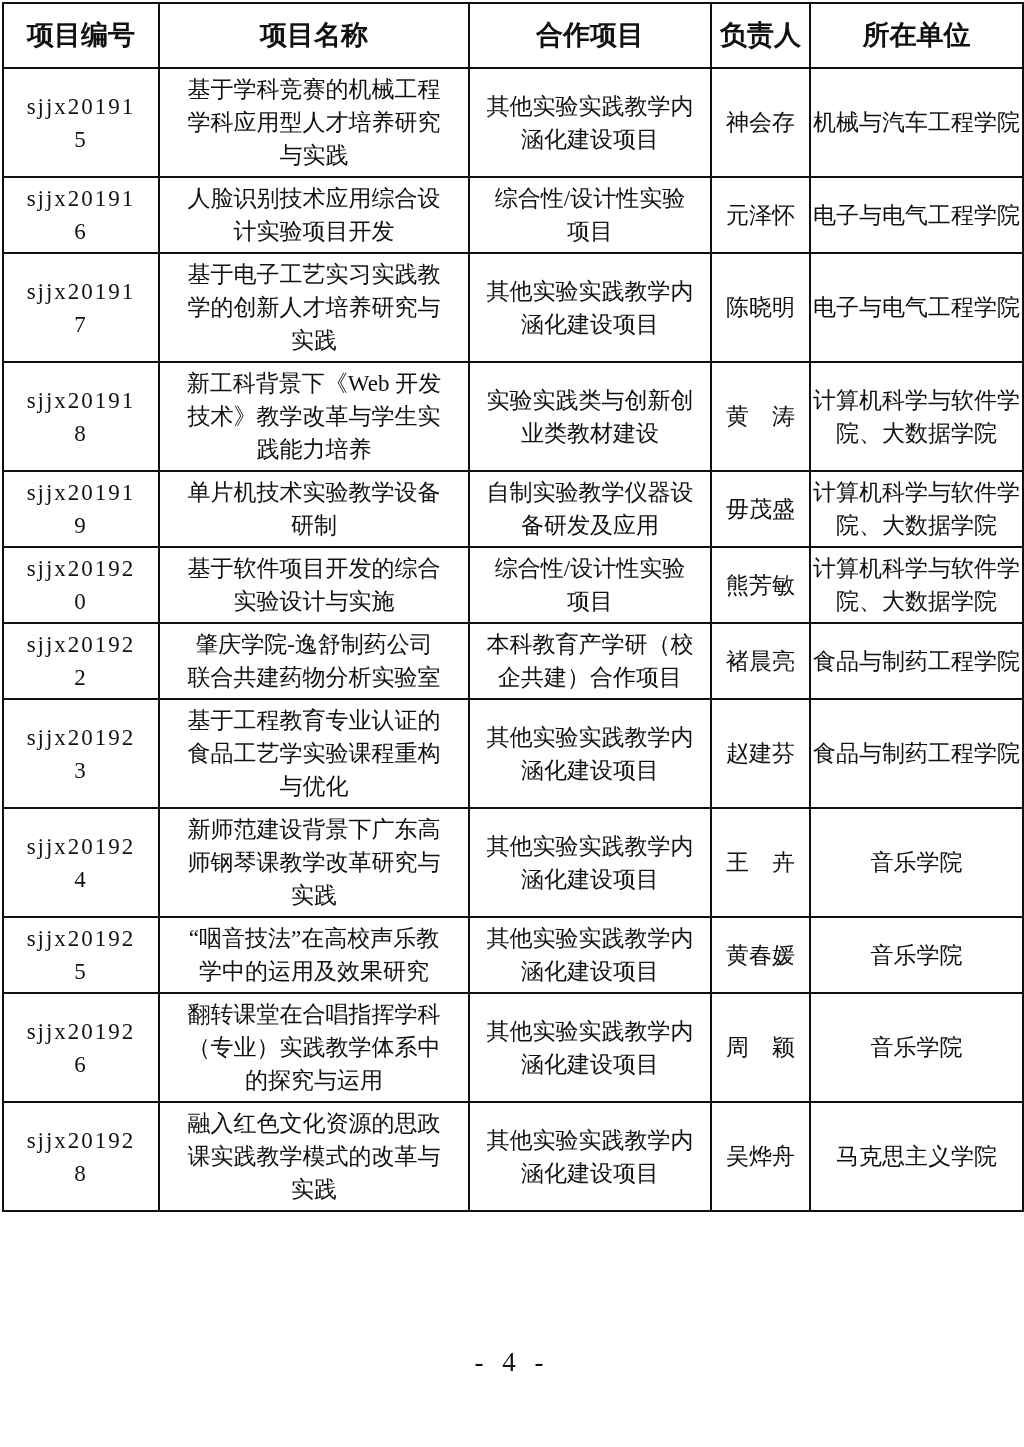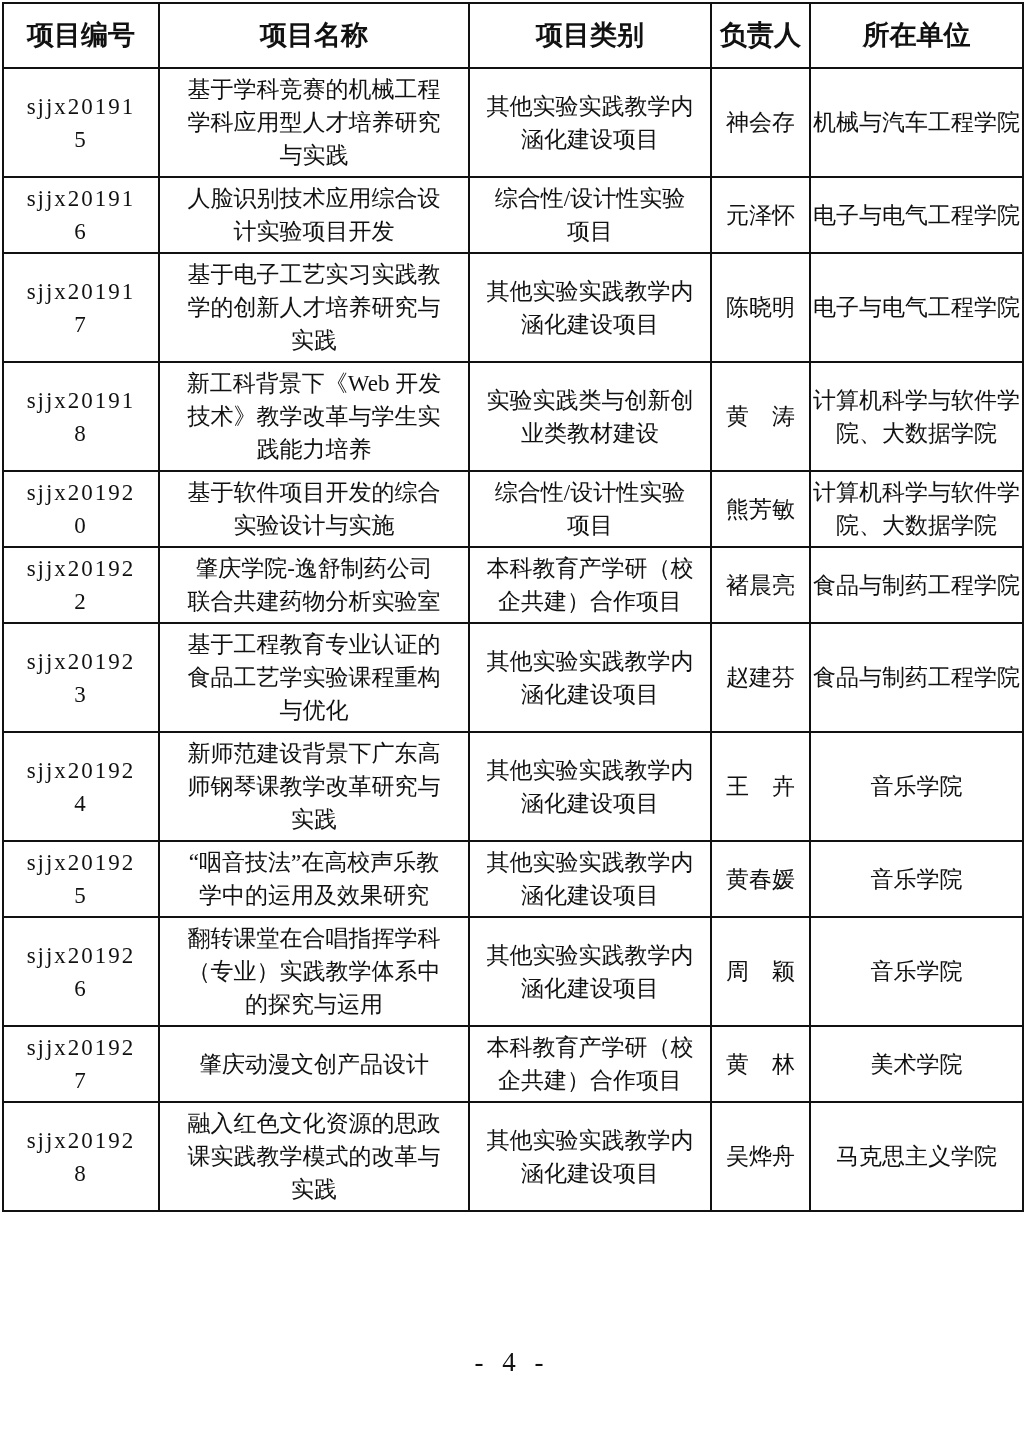--- a/index.html
+++ b/index.html
@@ -68,21 +68,21 @@
     <col class="col-id">
     <col class="col-name">
     <col class="col-cat">
     <col class="col-leader">
     <col class="col-unit">
   </colgroup>
   <thead>
     <tr>
       <th>项目编号</th>
       <th>项目名称</th>
-      <th>项目类别</th>
+      <th>合作项目</th>
       <th>负责人</th>
       <th>所在单位</th>
     </tr>
   </thead>
   <tbody id="table-body">
   <tr>
     <td class="c-id">sjjx201915</td>
     <td class="c-name">基于学科竞赛的机械工程学科应用型人才培养研究与实践</td>
     <td class="c-cat">其他实验实践教学内涵化建设项目</td>
     <td class="c-leader">神会存</td>
@@ -106,20 +106,27 @@
   </tr>
 
   <tr>
     <td class="c-id">sjjx201918</td>
     <td class="c-name">新工科背景下《Web 开发技术》教学改革与学生实践能力培养</td>
     <td class="c-cat">实验实践类与创新创业类教材建设</td>
     <td class="c-leader">黄　涛</td>
     <td class="c-unit">计算机科学与软件学院、大数据学院</td>
   </tr>
 
+  <tr>
+    <td class="c-id">sjjx201919</td>
+    <td class="c-name">单片机技术实验教学设备研制</td>
+    <td class="c-cat">自制实验教学仪器设备研发及应用</td>
+    <td class="c-leader">毋茂盛</td>
+    <td class="c-unit">计算机科学与软件学院、大数据学院</td>
+  </tr>
 
   <tr>
     <td class="c-id">sjjx201920</td>
     <td class="c-name">基于软件项目开发的综合实验设计与实施</td>
     <td class="c-cat">综合性/设计性实验项目</td>
     <td class="c-leader">熊芳敏</td>
     <td class="c-unit">计算机科学与软件学院、大数据学院</td>
   </tr>
 
 
@@ -156,27 +163,20 @@
   </tr>
 
   <tr>
     <td class="c-id">sjjx201926</td>
     <td class="c-name">翻转课堂在合唱指挥学科（专业）实践教学体系中的探究与运用</td>
     <td class="c-cat">其他实验实践教学内涵化建设项目</td>
     <td class="c-leader">周　颖</td>
     <td class="c-unit">音乐学院</td>
   </tr>
 
-  <tr>
-    <td class="c-id">sjjx201927</td>
-    <td class="c-name">肇庆动漫文创产品设计</td>
-    <td class="c-cat">本科教育产学研（校企共建）合作项目</td>
-    <td class="c-leader">黄　林</td>
-    <td class="c-unit">美术学院</td>
-  </tr>
 
   <tr>
     <td class="c-id">sjjx201928</td>
     <td class="c-name">融入红色文化资源的思政课实践教学模式的改革与实践</td>
     <td class="c-cat">其他实验实践教学内涵化建设项目</td>
     <td class="c-leader">吴烨舟</td>
     <td class="c-unit">马克思主义学院</td>
   </tr>
 </tbody>
 </table>

